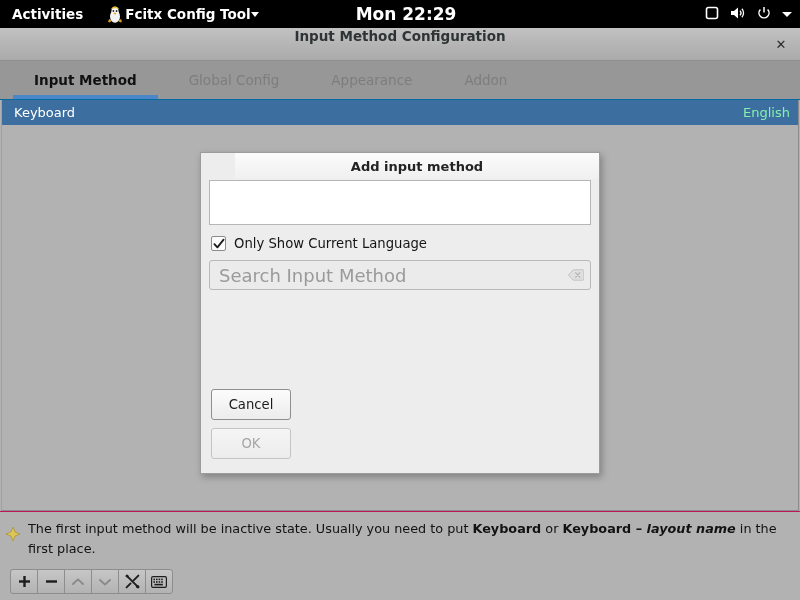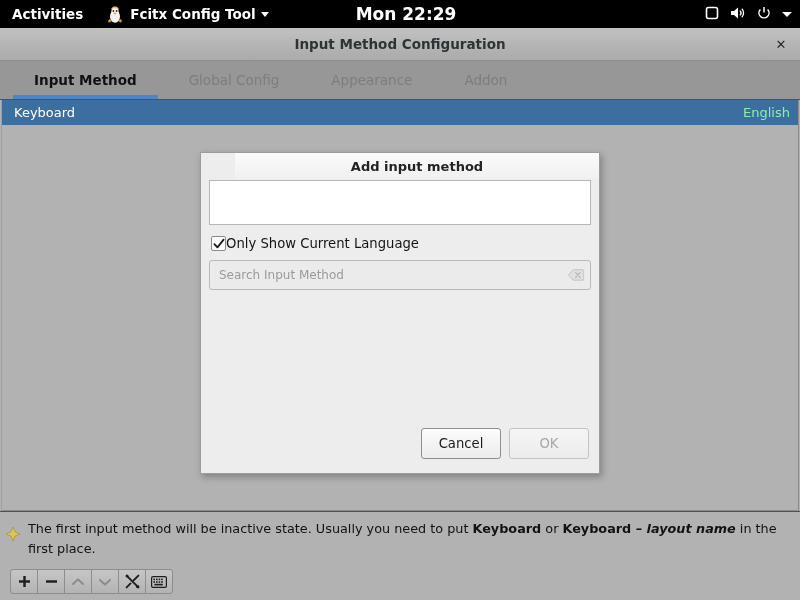--- a/index.html
+++ b/index.html
@@ -20,21 +20,21 @@
     font-size: 13px;
   }
   #topbar .activities {
     padding: 0 14px 0 12px;
     font-weight: 600;
     font-size: 13.5px;
     color: #ffffff;
     line-height: 28px;
   }
   #topbar .appmenu {
-    display: flex; align-items: center; gap: 5px;
+    display: flex; align-items: center; 
     padding: 0 8px;
     font-weight: 700;
     font-size: 13.5px;
   }
   .fcitx-logo {
     width: 20px; height: 20px;
     position: relative;
     display: inline-block;
   }
   #topbar .clock {
@@ -66,21 +66,21 @@
     background: #b2b2b2;
     display: flex; flex-direction: column;
   }
 
   
   #titlebar {
     height: 33px;
     background: linear-gradient(to bottom, #c2c2c2 0%, #b4b4b4 55%, #ababab 100%);
     border-bottom: 1px solid #8e8e8e;
     position: relative;
-    display: flex; align-items: center; justify-content: center;
+    display: flex; align-items: flex-start; justify-content: center;
   }
   #titlebar .title {
     font-size: 13.5px;
     font-weight: 700;
     color: #2e3436;
   }
   #titlebar .closebtn {
     position: absolute; right: 10px; top: 50%;
     transform: translateY(-50%);
     width: 18px; height: 18px;
@@ -216,21 +216,21 @@
     padding: 0 8px;
     display: flex; flex-direction: column;
   }
   .lang-list {
     height: 45px;
     background: #ffffff;
     border: 1px solid #b6b6b6;
     margin-top: 1px;
   }
   .chk-row {
-    display: flex; align-items: center; gap: 0;
+    display: flex; align-items: center; gap: 8px;
     padding: 11px 0 9px 2px;
     cursor: pointer;
   }
   .checkbox {
     width: 15px; height: 15px;
     background: #fcfcfc;
     border: 1px solid #8b8b8b;
     border-radius: 2px;
     display: flex; align-items: center; justify-content: center;
     flex: 0 0 auto;
@@ -242,31 +242,31 @@
   .searchbox {
     height: 30px;
     background: #ebebeb;
     border: 1px solid #b9b9b9;
     border-radius: 3px;
     display: flex; align-items: center;
     padding: 0 6px 0 9px;
   }
   .searchbox .ph {
     flex: 1;
-    font-size: 12px;
+    font-size: 18px;
     color: #9a9a9a;
   }
   .searchbox .clr { opacity: 0.45; display: flex; }
   .result-list {
     flex: 1;
     margin-top: 6px;
   }
   #dlg-footer {
     padding: 0 10px 14px 10px;
-    display: flex; justify-content: flex-end; gap: 8px;
+    display: flex; justify-content: flex-end; gap: 8px; flex-direction: column;
   }
   .dlg-btn {
     width: 80px; height: 31px;
     border: 1px solid #aeaeae;
     border-radius: 3px;
     background: linear-gradient(to bottom, #fcfcfc, #ececec);
     font-size: 13.2px;
     color: #1b1b1b;
     display: flex; align-items: center; justify-content: center;
     cursor: pointer;

